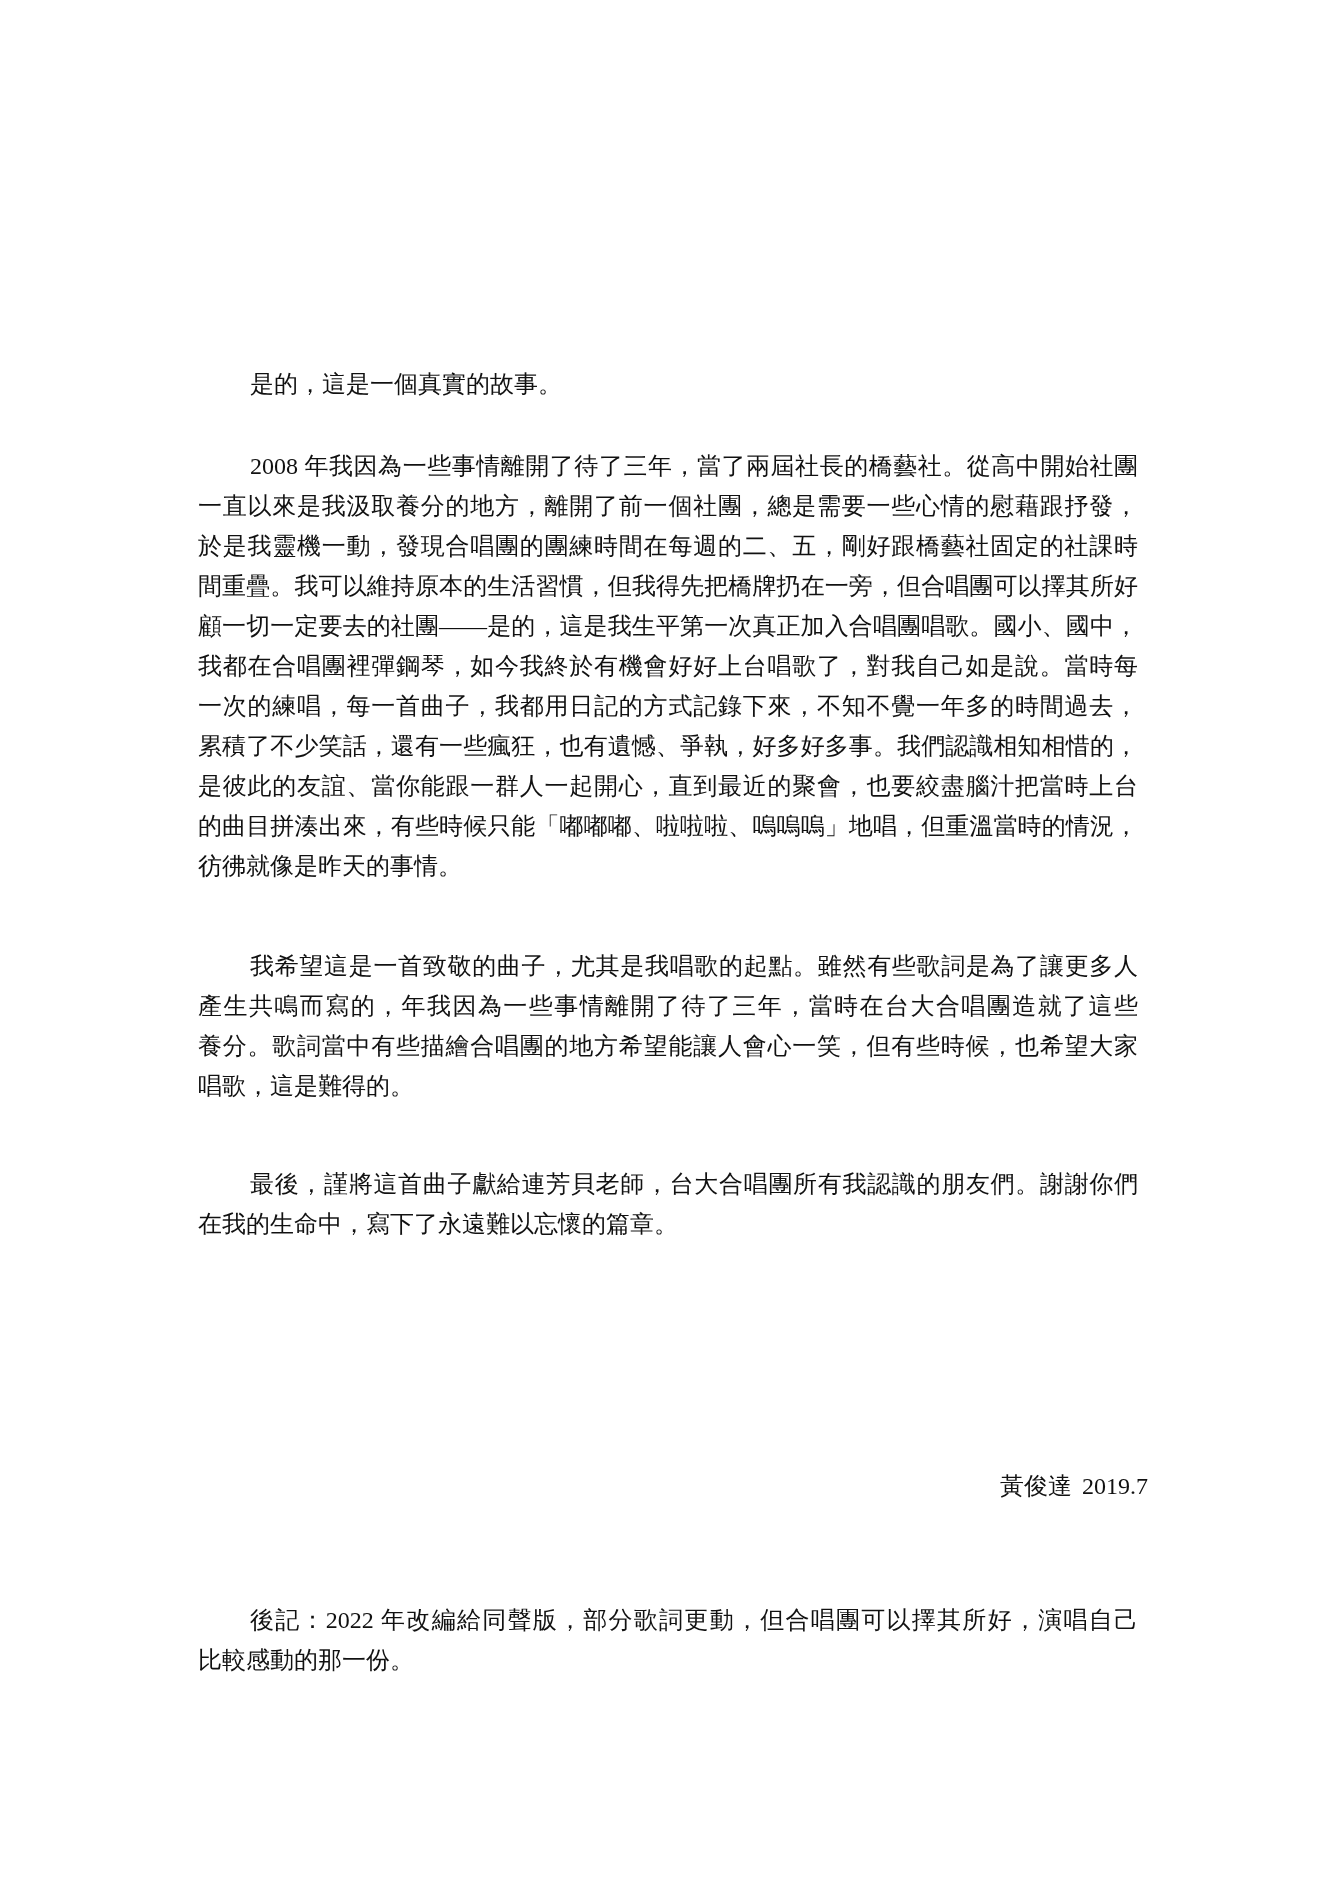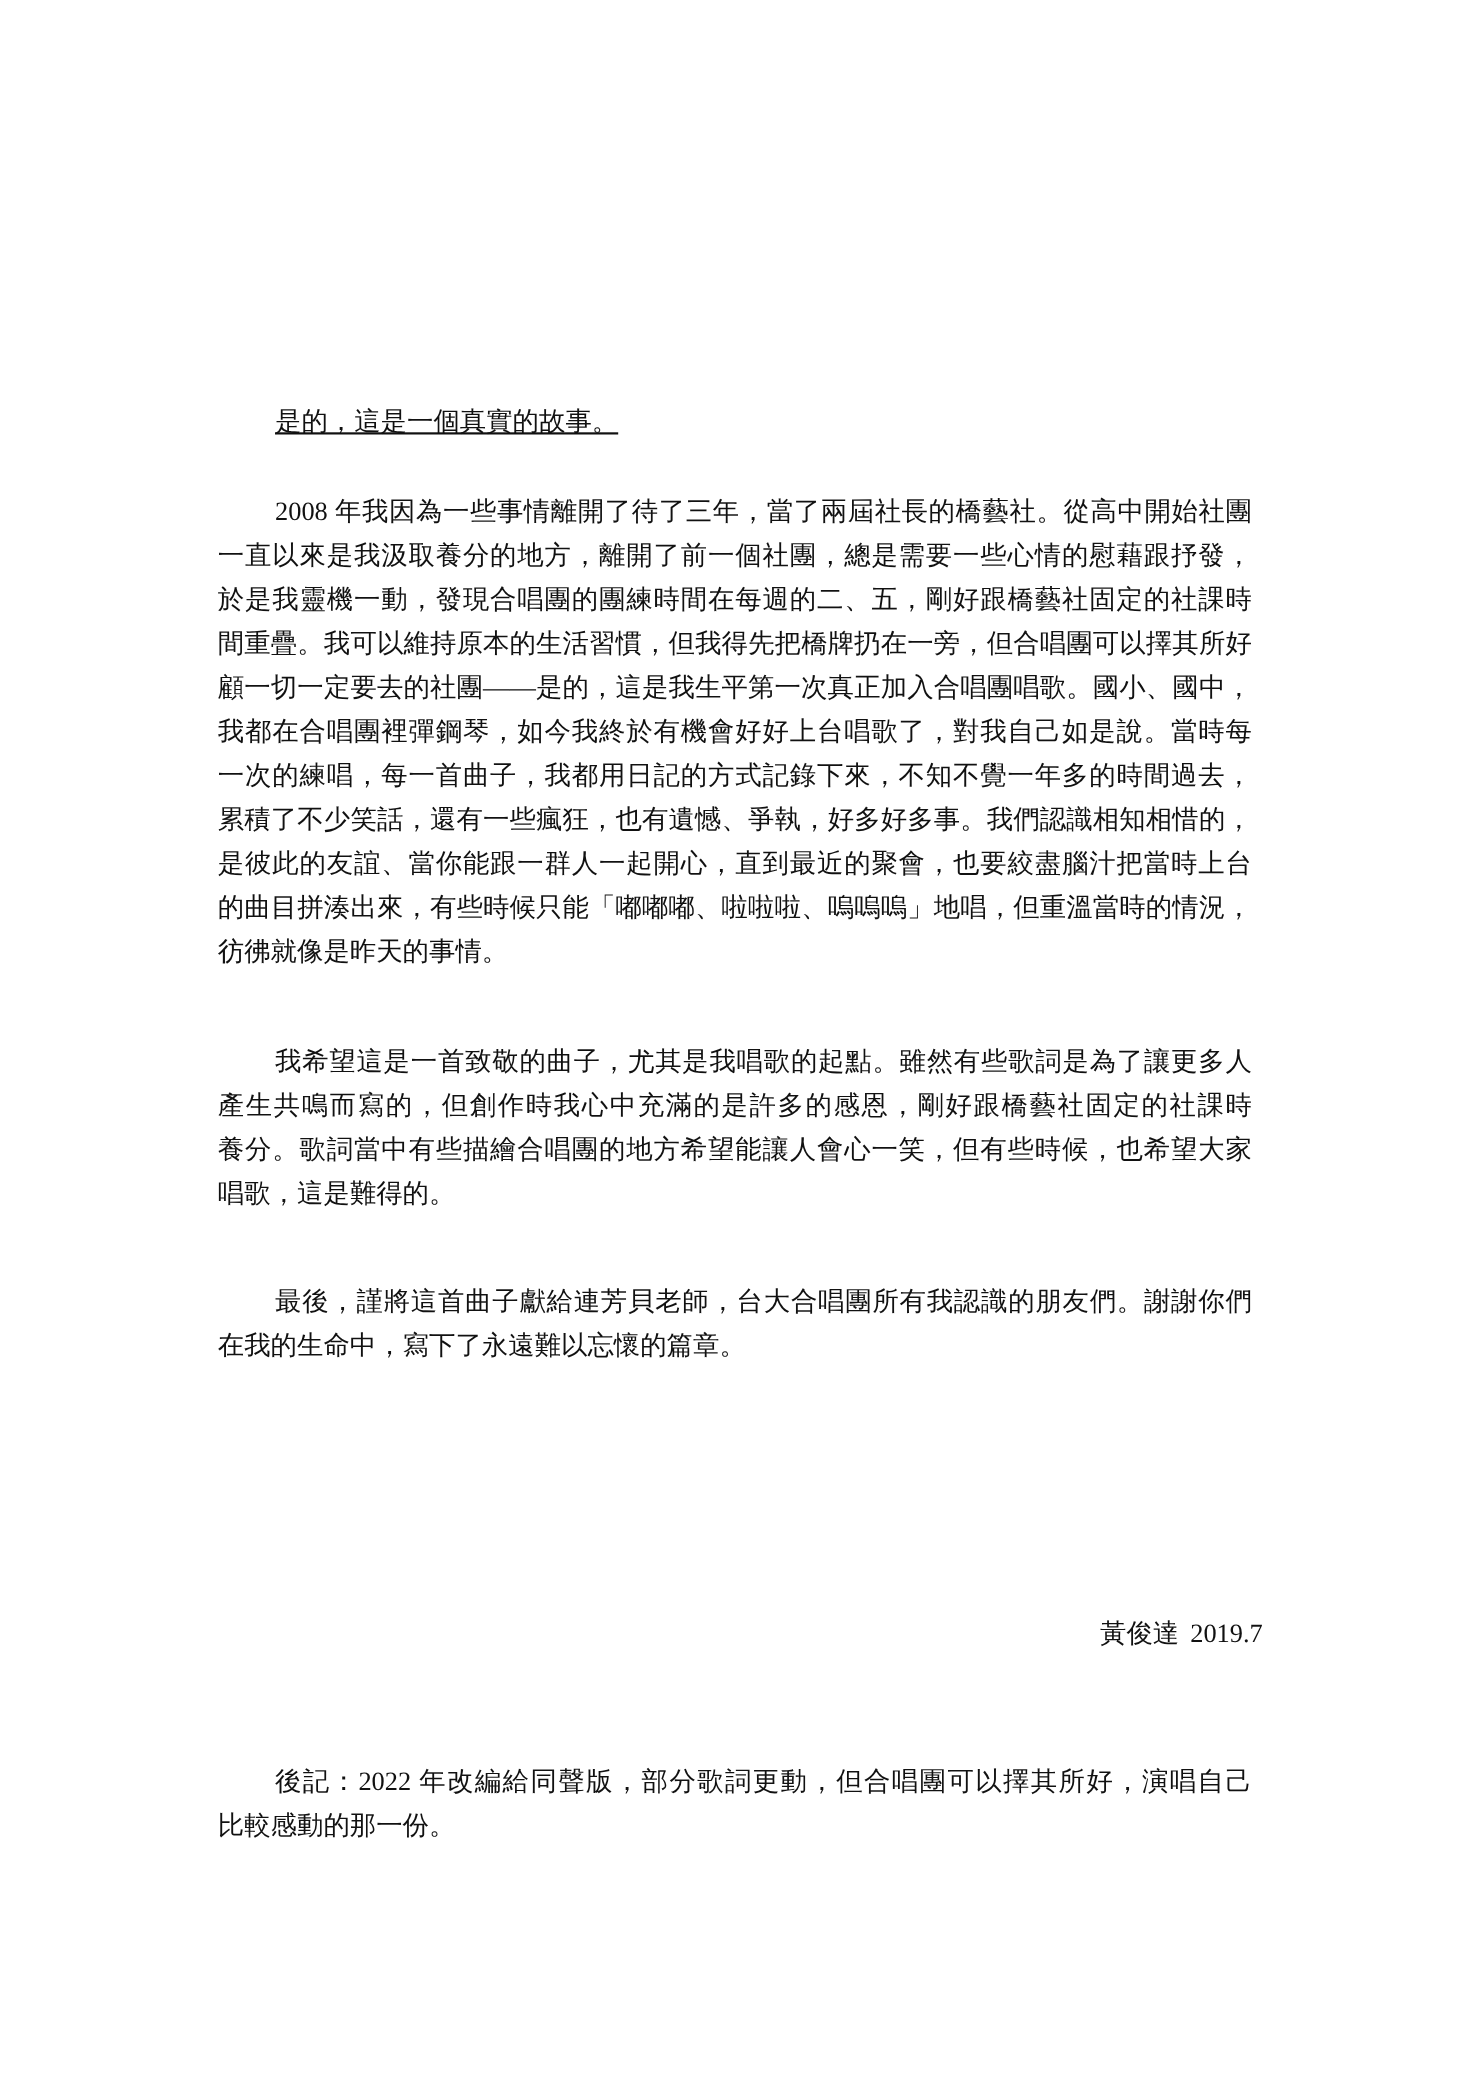--- a/index.html
+++ b/index.html
@@ -15,41 +15,41 @@
   .line.last { text-align-last:left; }
   .indent { padding-left:52px; }
   .sig { position:absolute; right:188px; top:1466px; font-family:"Liberation Serif","DejaVu Serif",serif; font-size:24px; line-height:40px; color:#111; }
   .sig .date { margin-left:10px; }
 </style>
 </head>
 <body>
 
 <div class="page">
 
-  <div class="text" style="top:364px;text-decoration:underline;">
+  <div class="text" style="top:364px;">
     <span class="line last indent">是的，這是一個真實的故事。</span>
   </div>
 
   <div class="text" style="top:446px;">
     <span class="line indent">2008 年我因為一些事情離開了待了三年，當了兩屆社長的橋藝社。從高中開始社團</span>
     <span class="line">一直以來是我汲取養分的地方，離開了前一個社團，總是需要一些心情的慰藉跟抒發，</span>
     <span class="line">於是我靈機一動，發現合唱團的團練時間在每週的二、五，剛好跟橋藝社固定的社課時</span>
     <span class="line">間重疊。我可以維持原本的生活習慣，但我得先把橋牌扔在一旁，但合唱團可以擇其所好</span>
     <span class="line">顧一切一定要去的社團——是的，這是我生平第一次真正加入合唱團唱歌。國小、國中，</span>
     <span class="line">我都在合唱團裡彈鋼琴，如今我終於有機會好好上台唱歌了，對我自己如是說。當時每</span>
     <span class="line">一次的練唱，每一首曲子，我都用日記的方式記錄下來，不知不覺一年多的時間過去，</span>
     <span class="line">累積了不少笑話，還有一些瘋狂，也有遺憾、爭執，好多好多事。我們認識相知相惜的，</span>
     <span class="line">是彼此的友誼、當你能跟一群人一起開心，直到最近的聚會，也要絞盡腦汁把當時上台</span>
     <span class="line">的曲目拼湊出來，有些時候只能「嘟嘟嘟、啦啦啦、嗚嗚嗚」地唱，但重溫當時的情況，</span>
     <span class="line last">彷彿就像是昨天的事情。</span>
   </div>
 
   <div class="text" style="top:946px;">
     <span class="line indent">我希望這是一首致敬的曲子，尤其是我唱歌的起點。雖然有些歌詞是為了讓更多人</span>
-    <span class="line">產生共鳴而寫的，但創作時我心中充滿的是許多的感恩，剛好跟橋藝社固定的社課時</span>
+    <span class="line">產生共鳴而寫的，年我因為一些事情離開了待了三年，當時在台大合唱團造就了這些</span>
     <span class="line">養分。歌詞當中有些描繪合唱團的地方希望能讓人會心一笑，但有些時候，也希望大家</span>
     <span class="line last">唱歌，這是難得的。</span>
   </div>
 
   <div class="text" style="top:1164px;">
     <span class="line indent">最後，謹將這首曲子獻給連芳貝老師，台大合唱團所有我認識的朋友們。謝謝你們</span>
     <span class="line last">在我的生命中，寫下了永遠難以忘懷的篇章。</span>
   </div>
 
   <div class="sig">

